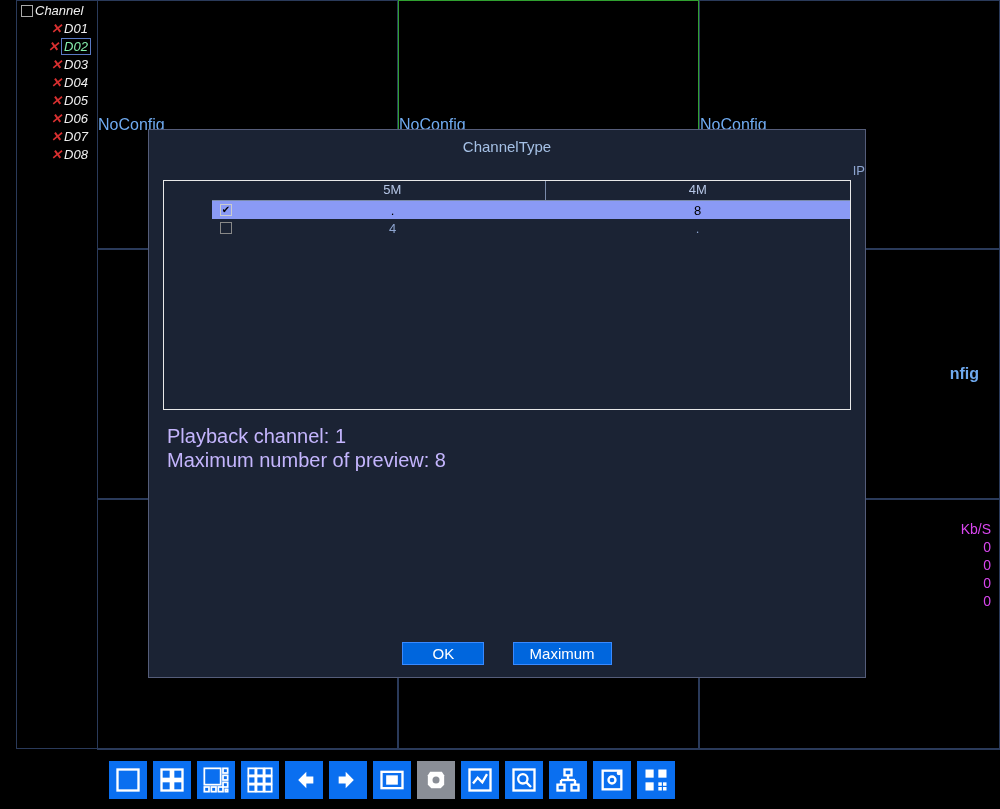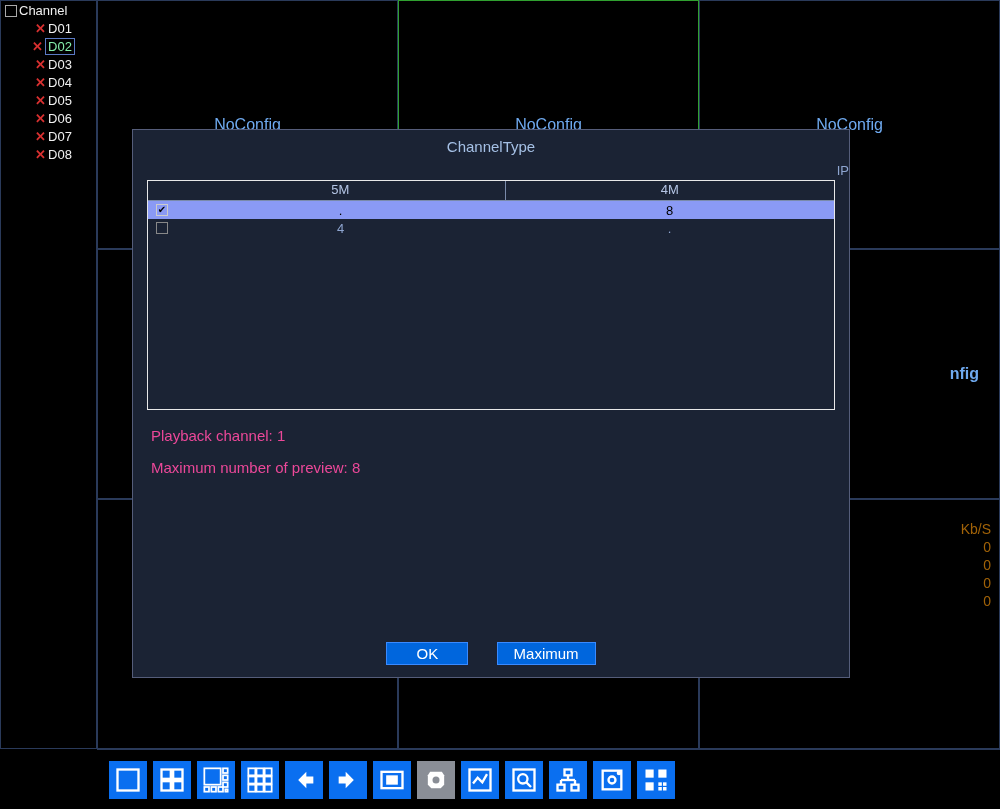--- a/index.html
+++ b/index.html
@@ -9,26 +9,27 @@
     background: #000;
     font-family: Arial, sans-serif;
     color: #fff;
     position: relative;
     overflow: hidden;
   }
 
   
   .sidebar {
     position: absolute;
-    left: 0; top: 0;
+    left: 16px; top: 0;
     width: 97px; height: 749px;
     background: #000;
     border: 1px solid #2a3a5a;
     padding: 2px 4px;
     font-size: 13px;
+    font-style: italic;
   }
   .sidebar-header {
     color: #f0f0f0;
     margin-bottom: 2px;
   }
   .sidebar-header .box-icon {
     display: inline-block;
     width: 12px; height: 12px;
     border: 1px solid #aaa;
     vertical-align: -2px;
@@ -57,40 +58,39 @@
     position: absolute;
     left: 97px; top: 0;
     width: 903px; height: 749px;
     background: #000;
   }
   .grid-cell {
     position: absolute;
     border: 1px solid #2a3a5a;
     display: flex;
     align-items: center;
-    justify-content: center;
     color: #6faaf0;
     font-size: 16px;
   }
   .grid-cell.active { border: 1px solid #30a030; }
 
   .stat-text {
     position: absolute;
     right: 8px;
     bottom: 8px;
-    color: #a16207;
+    color: #d946ef;
     font-size: 14px;
     text-align: right;
     line-height: 18px;
   }
 
   
   .modal {
     position: absolute;
-    left: 132px; top: 129px;
+    left: 148px; top: 129px;
     width: 718px; height: 549px;
     background: #1b2334;
     border: 1px solid #555d7a;
     color: #8ea5d0;
     font-size: 15px;
   }
   .modal-title {
     text-align: center;
     padding: 8px 0;
     color: #a5c0e5;
@@ -100,20 +100,21 @@
     text-align: right;
     color: #8ea5d0;
     font-size: 13px;
     margin-bottom: 2px;
   }
   .table-wrap {
     margin: 0 14px;
     border: 1px solid #e8e8e8;
     height: 230px;
     background: #1b2334;
+    padding-left: 48px;
   }
   .table-header {
     display: flex;
     height: 20px;
     border-bottom: 1px solid #7a8aaa;
     font-size: 13px;
   }
   .th-col {
     flex: 1;
     text-align: center;
@@ -151,22 +152,22 @@
     color: #000;
   }
   .table-row:not(.selected) .td-check .cb { border-color:#888; color:#fff;}
   .td-val {
     flex: 1;
     text-align: center;
   }
 
   .info-text {
     margin: 14px 18px 0 18px;
-    color: #ec4899;
-    font-size: 15px;
+    color: #c4b5fd;
+    font-size: 20px;
     line-height: 24px;
   }
 
   .buttons {
     position: absolute;
     bottom: 12px;
     left: 0; right: 0;
     text-align: center;
   }
   .btn {
@@ -272,21 +273,21 @@
         <div class="table-row">
           <div class="td-check">
             <span class="cb"></span>
           </div>
           <div class="td-val">4</div>
           <div class="td-val">.</div>
         </div>
       </div>
   </div>
   <div class="info-text">Playback channel: 1</div>
-  <div class="info-text" style="margin-top:8px">Maximum number of preview: 8</div>
+  <div class="info-text" style="margin-top:0">Maximum number of preview: 8</div>
   <div class="buttons">
     <span class="btn">OK</span>
     <span class="btn">Maximum</span>
   </div>
 </div>
 
 <div class="toolbar">
   <div class="tb-btn">
       <svg viewBox="0 0 24 24" fill="none" stroke="#fff" stroke-width="2">
         <rect x="3" y="3" width="18" height="18"></rect>

